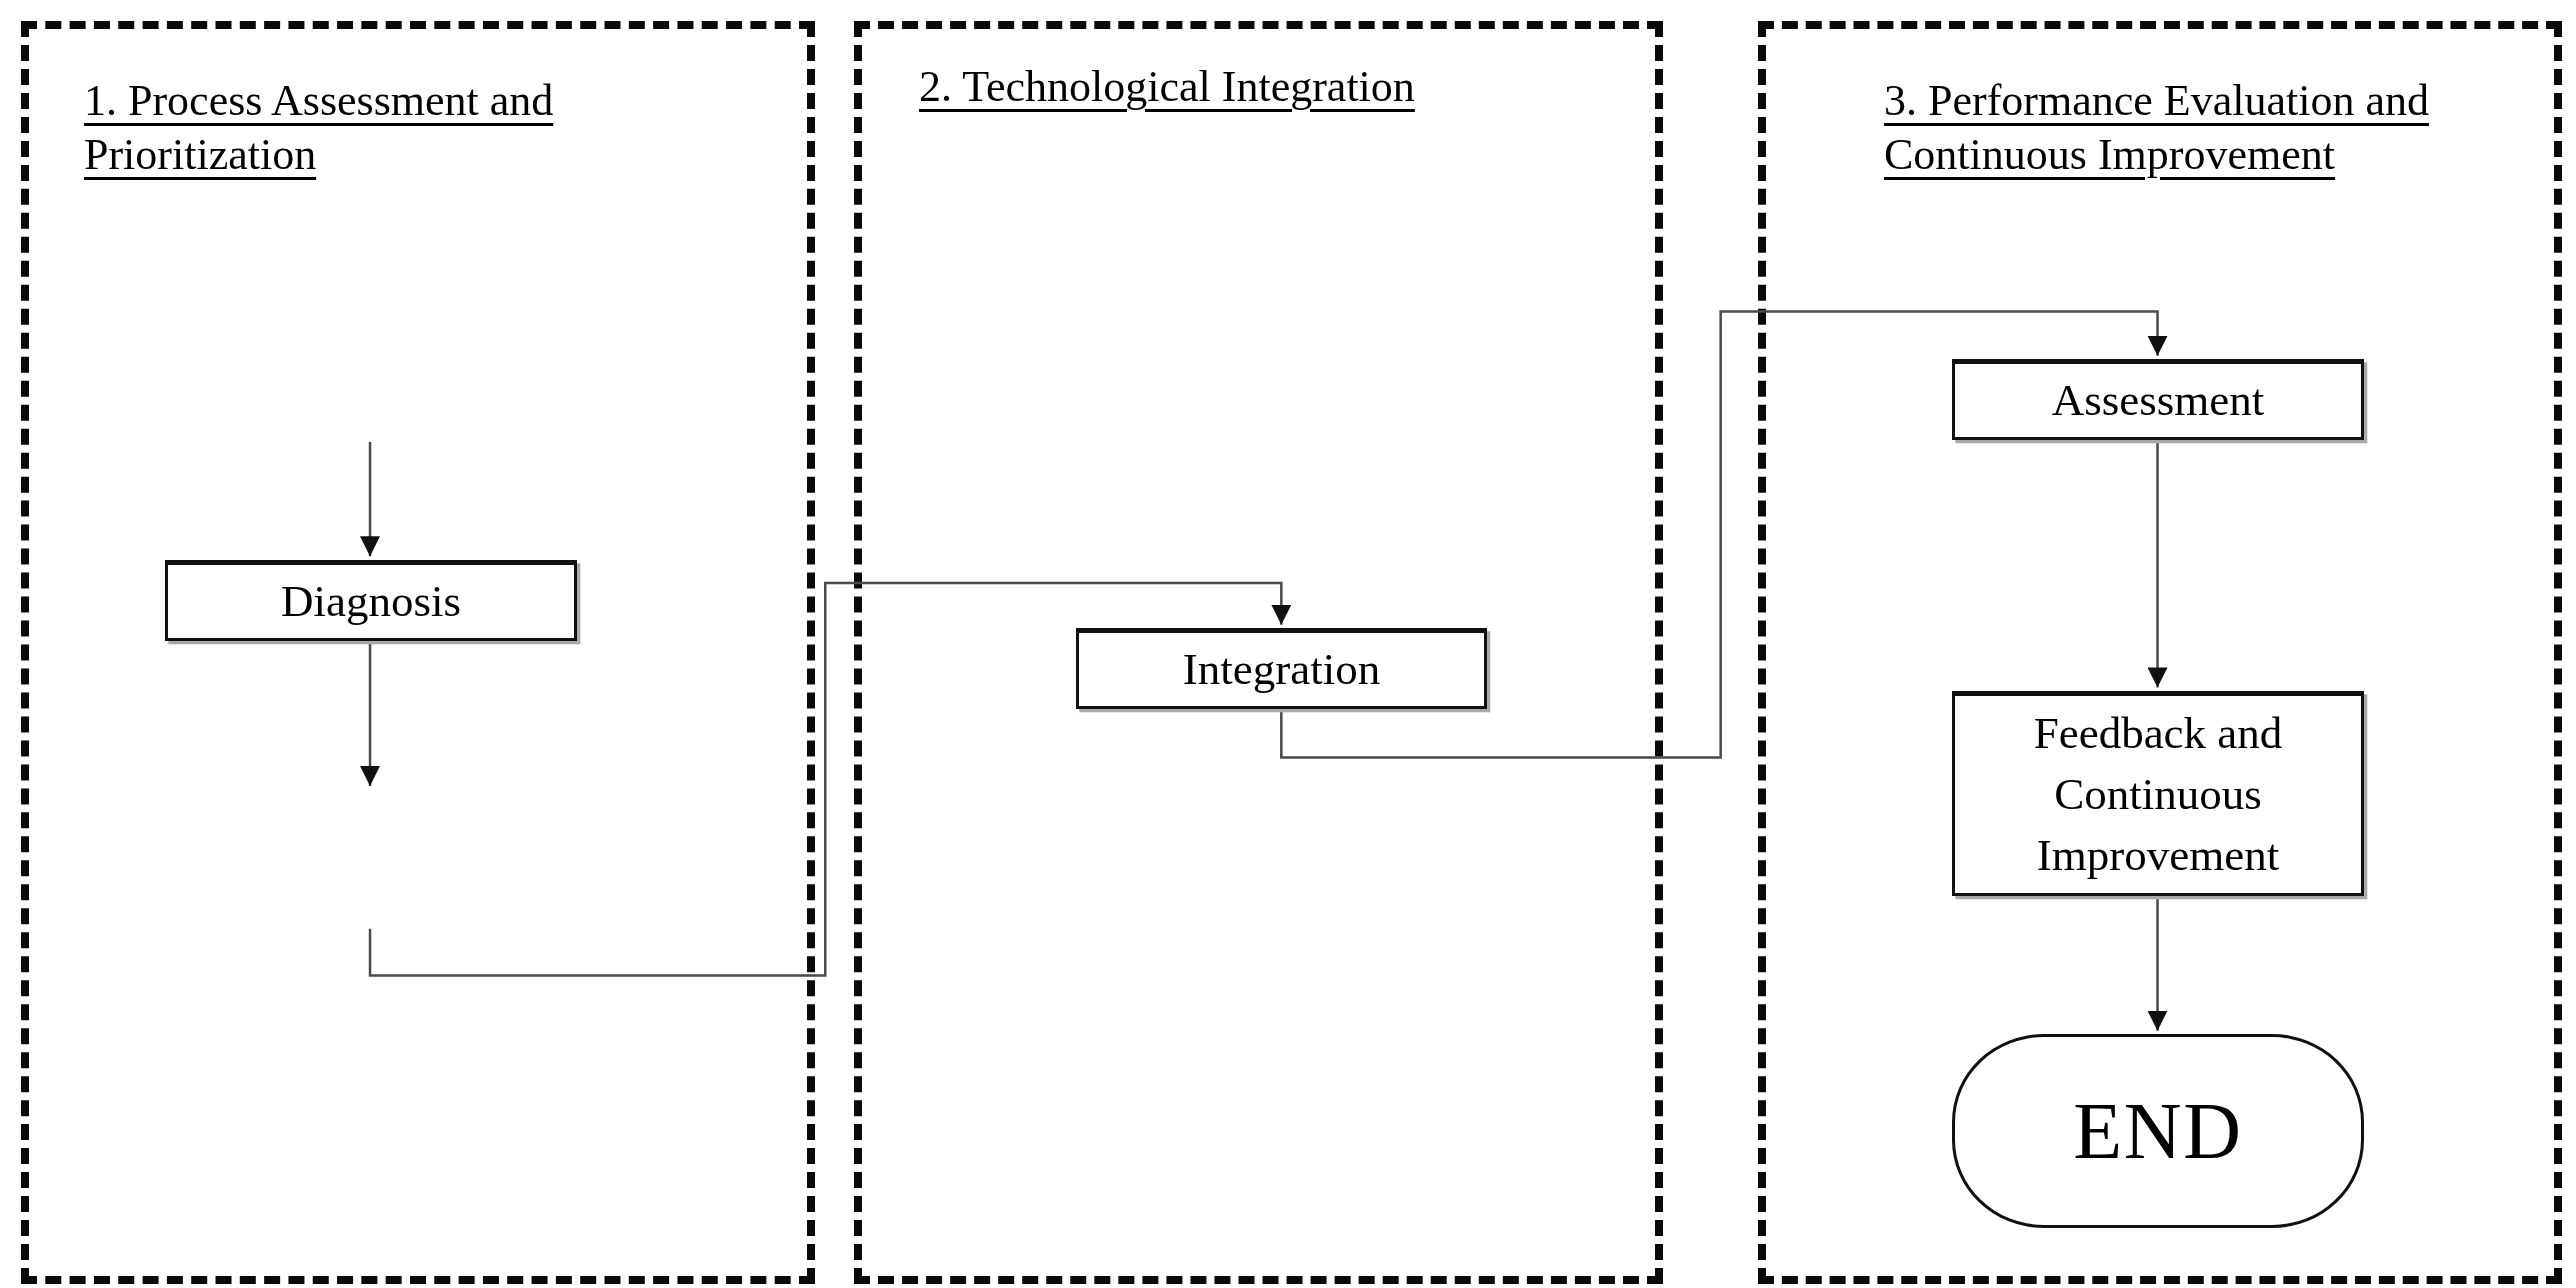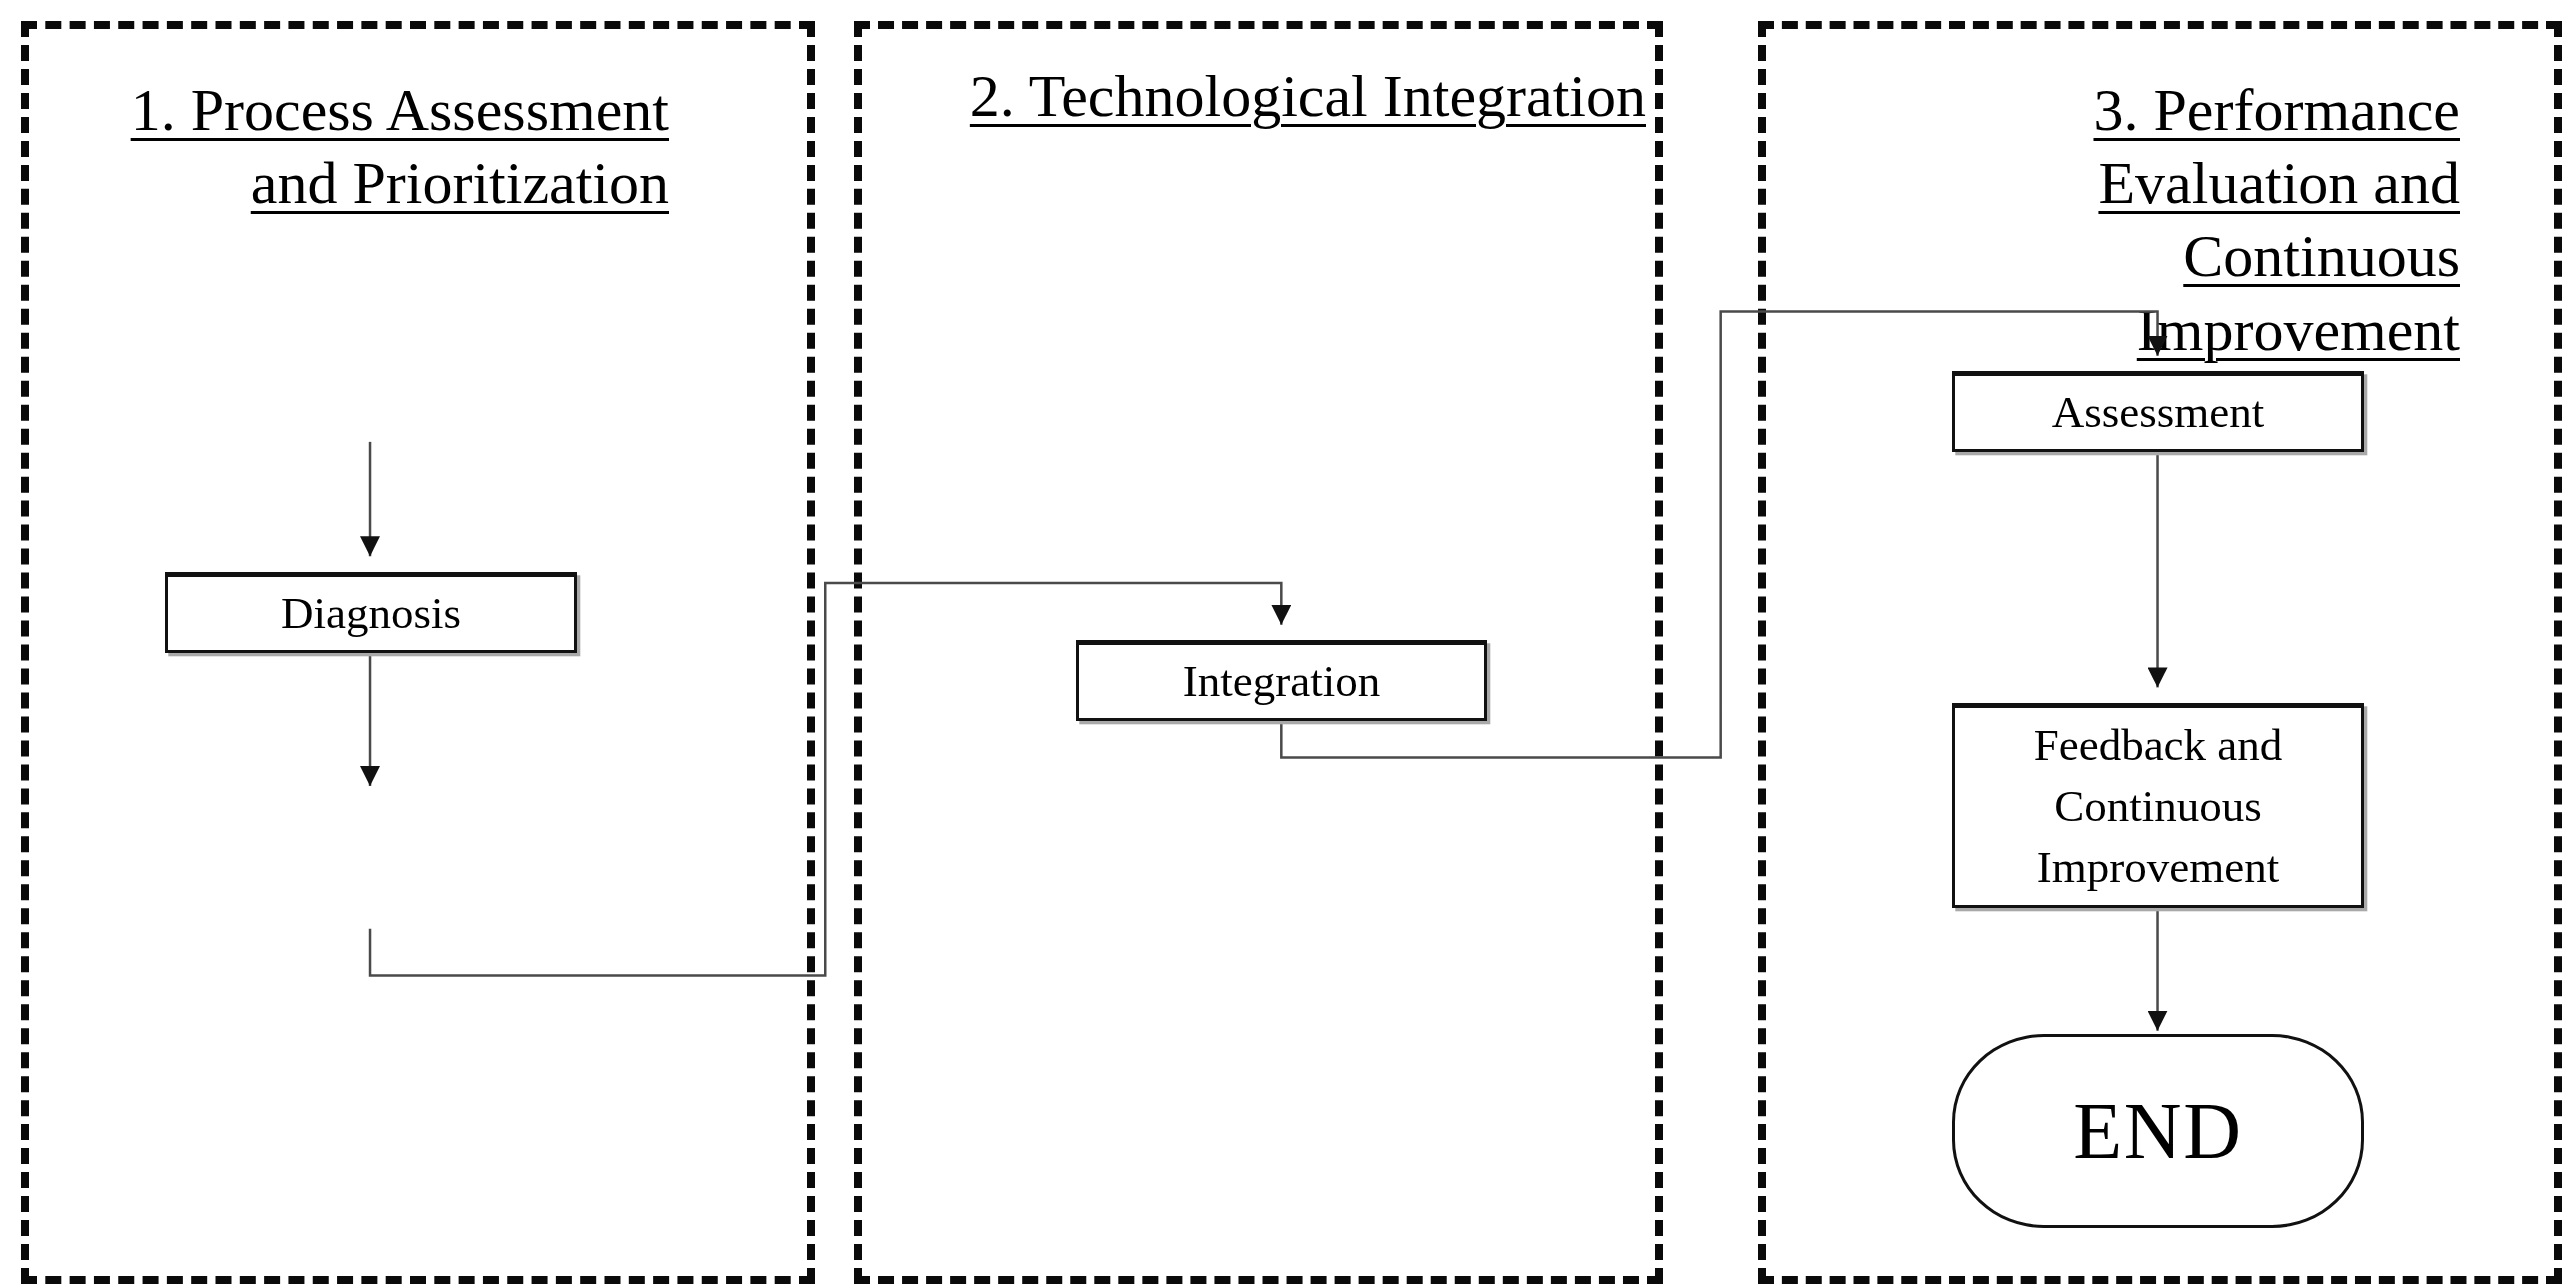--- a/index.html
+++ b/index.html
@@ -19,45 +19,43 @@
     overflow: hidden;
   }
   .panel {
     position: absolute;
     box-sizing: border-box;
     border: 8.4px dashed #0a0a0a;
     background: transparent;
   }
   .panel-title {
     position: absolute;
-    font-size: 60px;
+    font-size: 44px;
     line-height: 1.22;
     color: #000000;
     text-decoration: underline;
     text-decoration-thickness: 3.3px;
     text-underline-offset: 7.5px;
-    text-align: right;
   }
   .node {
     position: absolute;
     box-sizing: border-box;
     display: flex;
     align-items: center;
     justify-content: center;
     text-align: center;
     background: #ffffff;
     border: 3.3px solid #111111;
   }
   .process {
     border-top-width: 5.8px;
     box-shadow: 3.3px 3.3px 0 #a9a9a9;
     font-size: 45px;
     line-height: 1.35;
     padding: 3.3px 8.4px;
-    margin-top: 12px;
   }
   .terminator {
     border-radius: 92px / 88px;
     font-size: 80px;
     letter-spacing: 1.7px;
   }
   #connectors {
     position: absolute;
     left: 0;
     top: 0;

